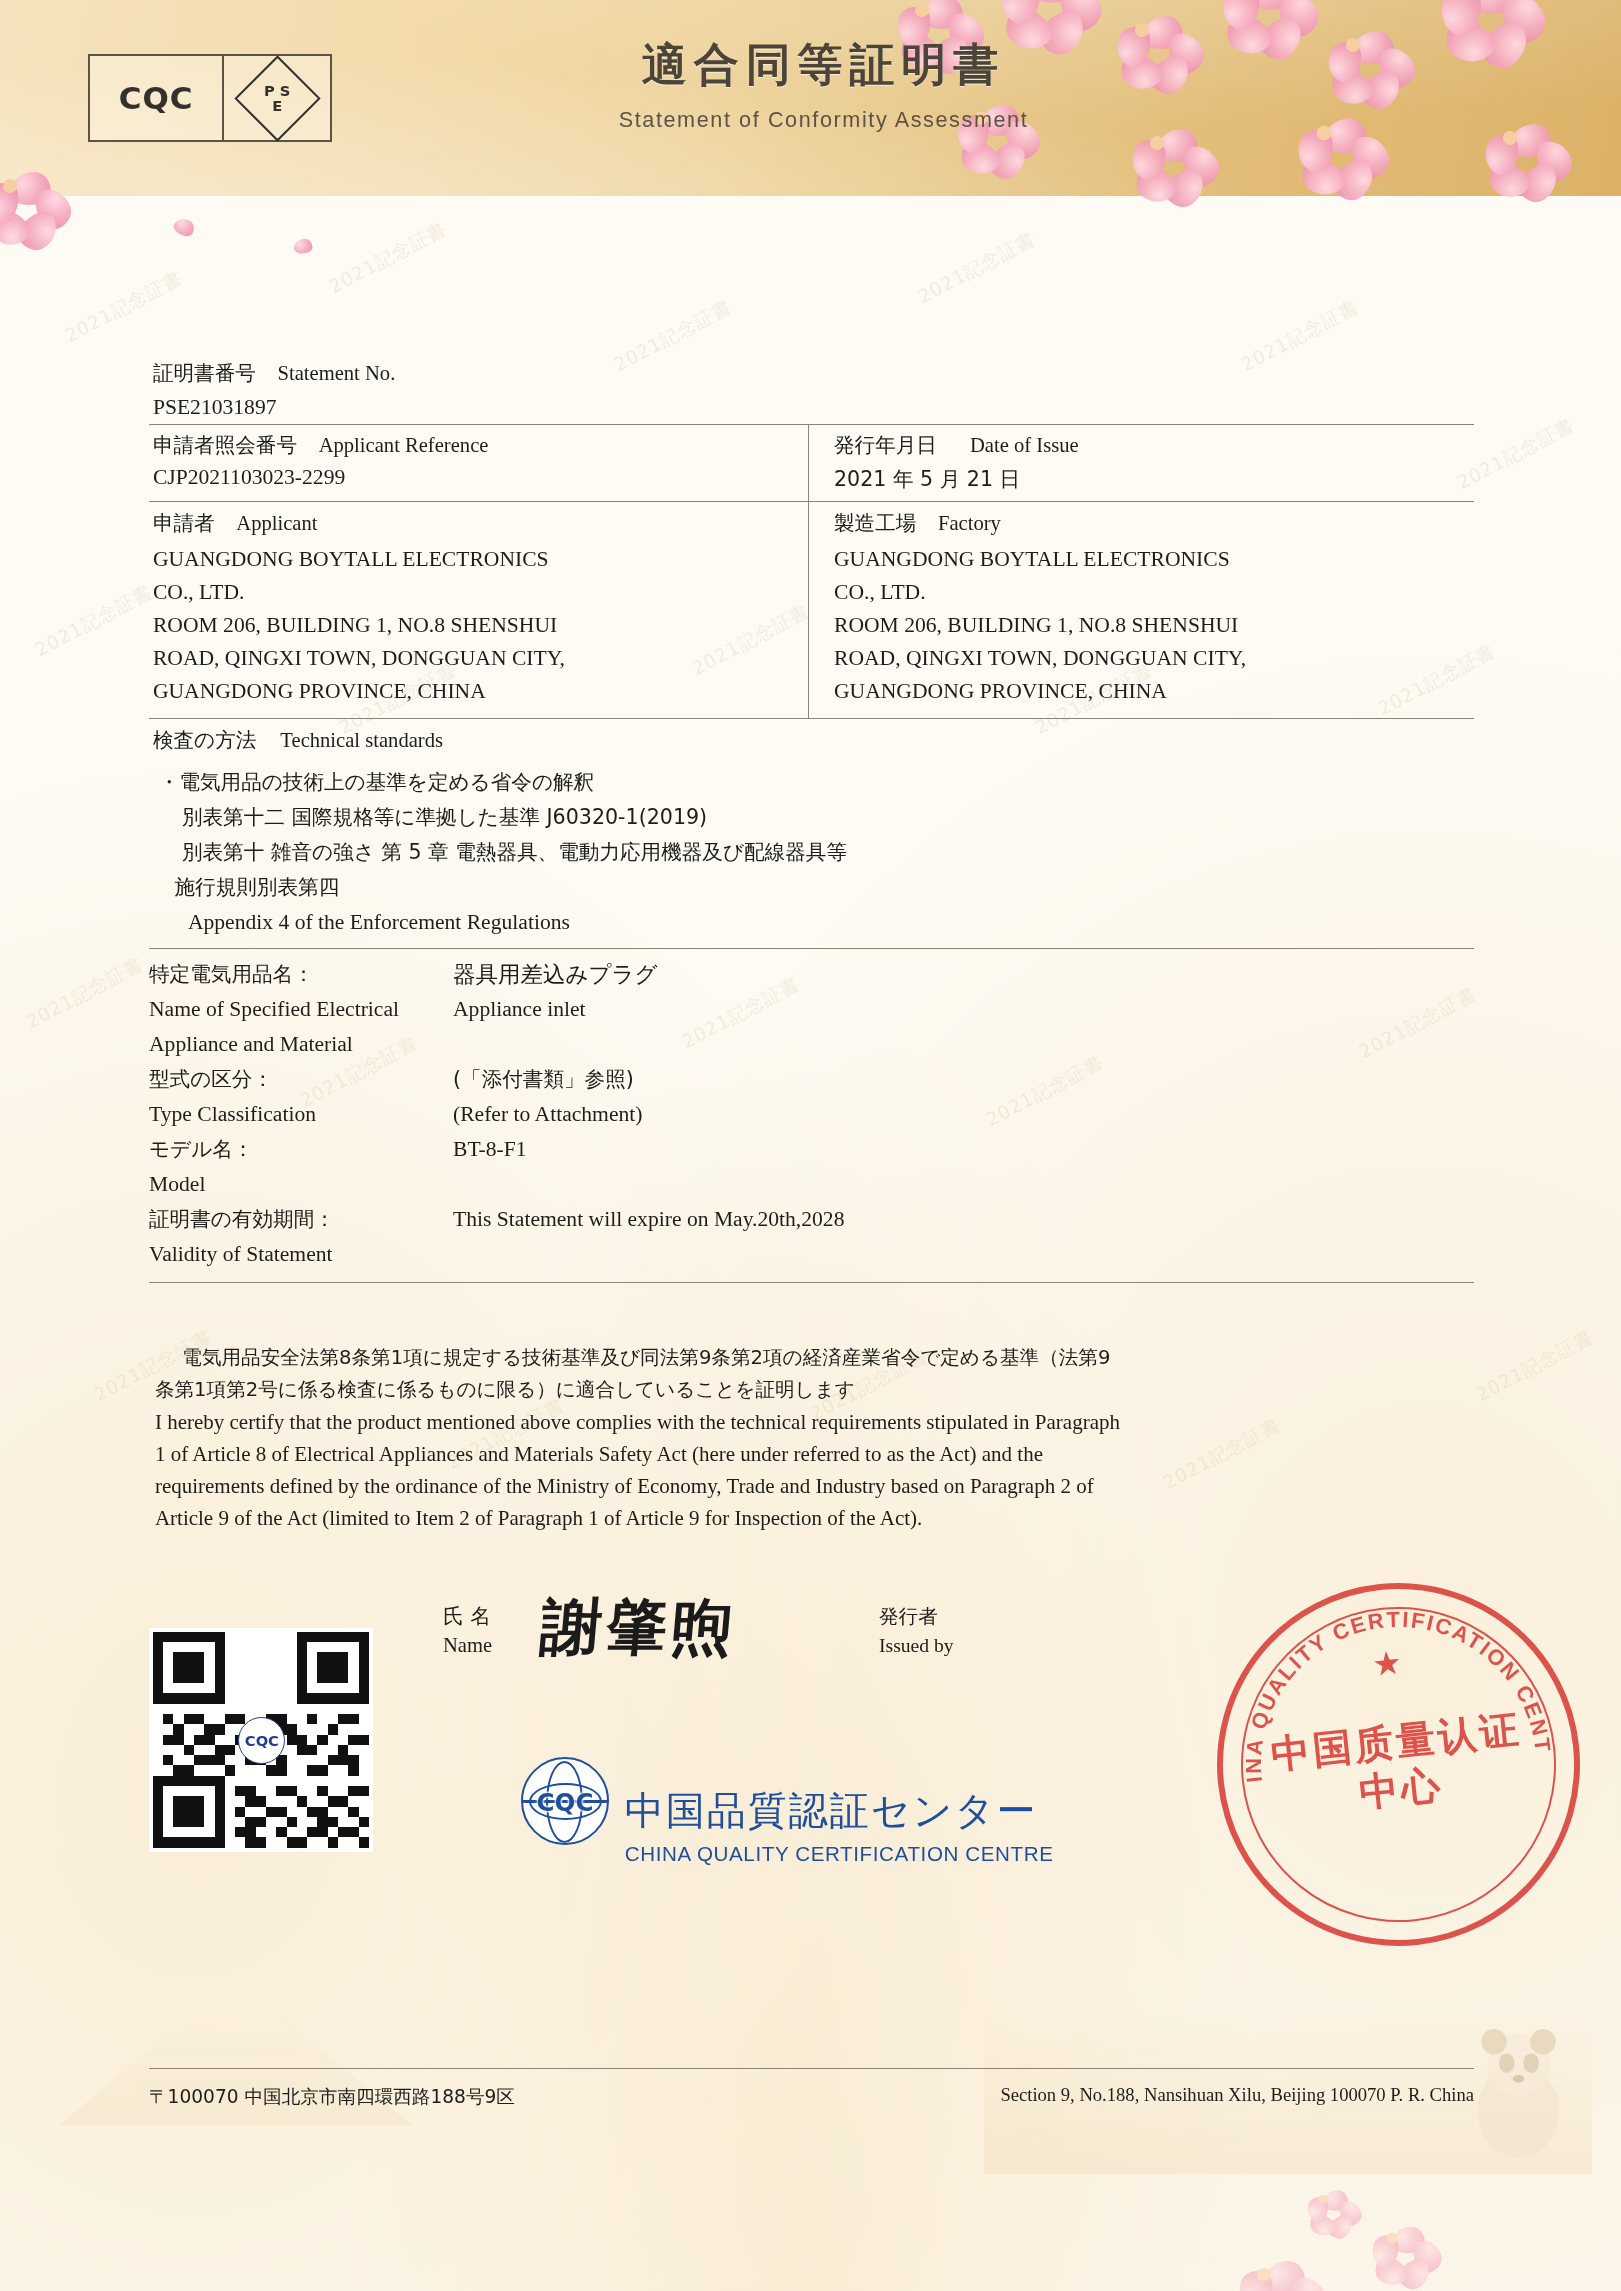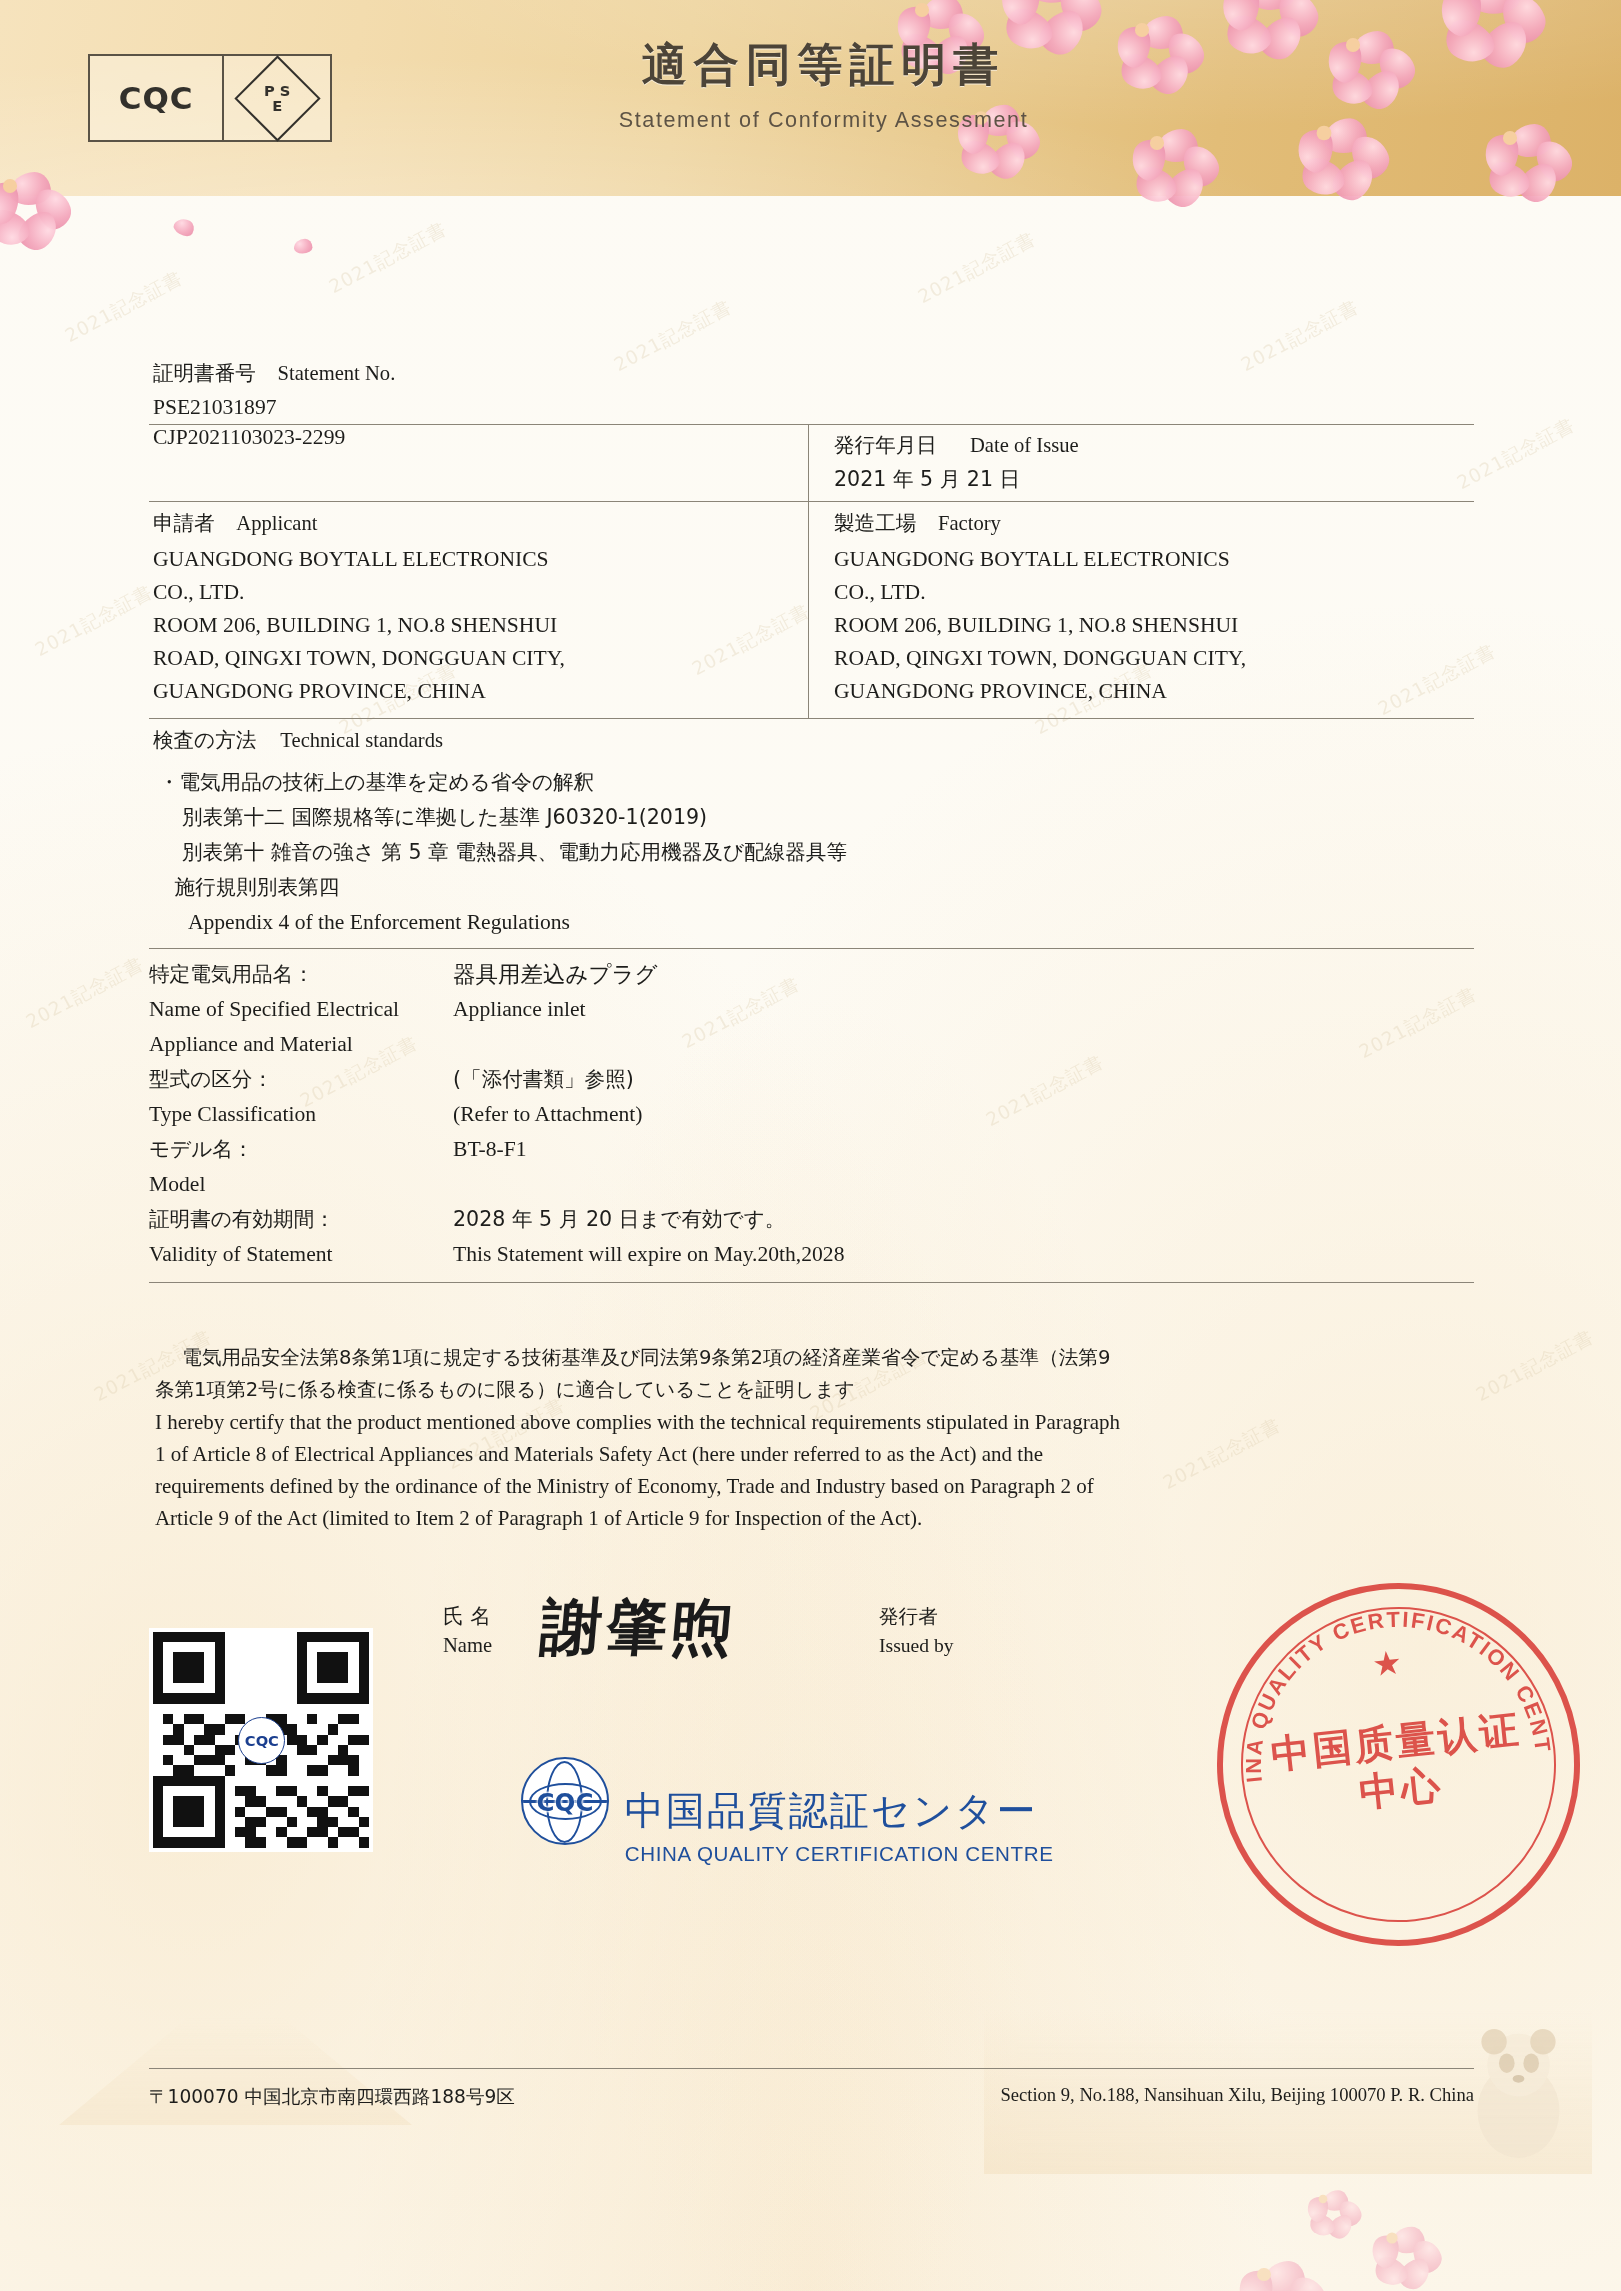--- a/index.html
+++ b/index.html
@@ -660,20 +660,24 @@
       <div>
         <span class="lbl-jp">証明書番号</span>
         <span class="lbl-en" style="margin-left:17.6px;">Statement No.</span>
       </div>
       <div class="val" style="margin-top:7.8px;">PSE21031897</div>
     </div>
     <div class="rule"></div>
 
     <div class="row2">
       <div class="col-l">
+        <div class="pad-line">
+          <span class="lbl-jp">申請者照会番号</span>
+          <span class="lbl-en" style="margin-left:17.6px;">Applicant Reference</span>
+        </div>
         <div class="val" style="padding:0 0 7.8px 3.9px;">CJP2021103023-2299</div>
       </div>
       <div class="col-r">
         <div class="pad-line">
           <span class="lbl-jp">発行年月日</span>
           <span class="lbl-en" style="margin-left:29px;">Date of Issue</span>
         </div>
         <div class="val-jp" style="padding:0 0 7.8px 3.9px;">2021 年 5 月 21 日</div>
       </div>
     </div>
@@ -737,21 +741,20 @@
         <div class="val">Validity of Statement</div>
       </div>
       <div class="pgrid-r">
         <div class="val-jp" style="font-size:22.5px;">器具用差込みプラグ</div>
         <div class="val">Appliance inlet</div>
         <div style="height:35px;"></div>
         <div class="val-jp">(「添付書類」参照)</div>
         <div class="val">(Refer to Attachment)</div>
         <div class="val">BT-8-F1</div>
         <div style="height:35px;"></div>
-        <div class="val-jp">2028 年 5 月 20 日まで有効です。</div>
         <div class="val">This Statement will expire on May.20th,2028</div>
       </div>
     </div>
     <div class="rule" style="margin-top:9.8px;"></div>
 
     <div class="cert-para">
       <div class="cert-jp">電気用品安全法第8条第1項に規定する技術基準及び同法第9条第2項の経済産業省令で定める基準（法第9</div>
       <div class="cert-jp" style="text-indent:0;">条第1項第2号に係る検査に係るものに限る）に適合していることを証明します</div>
       <div class="cert-en">I hereby certify that the product mentioned above complies with the technical requirements stipulated in Paragraph</div>
       <div class="cert-en">1 of Article 8 of Electrical Appliances and Materials Safety Act (here under referred to as the Act) and the</div>

